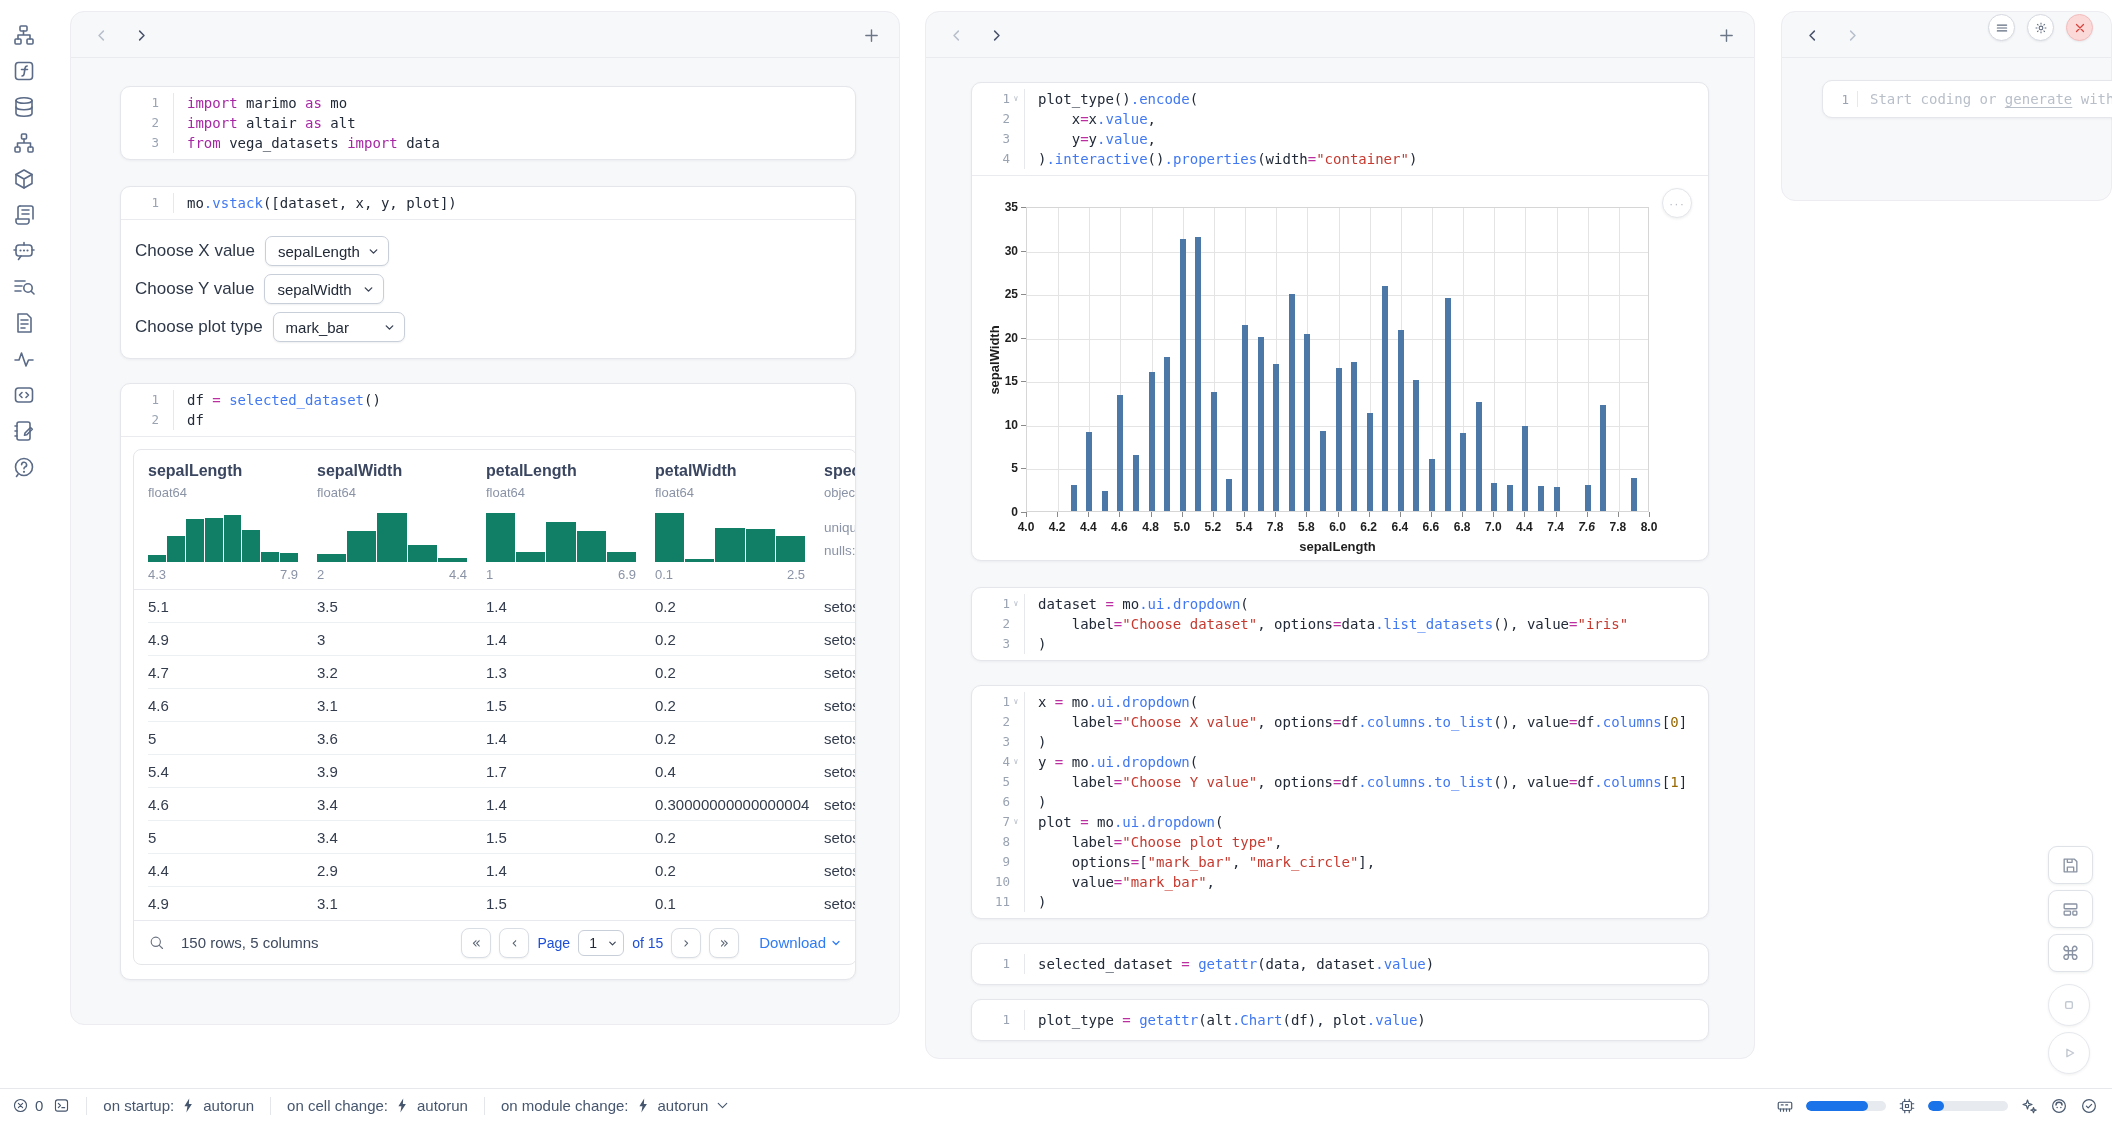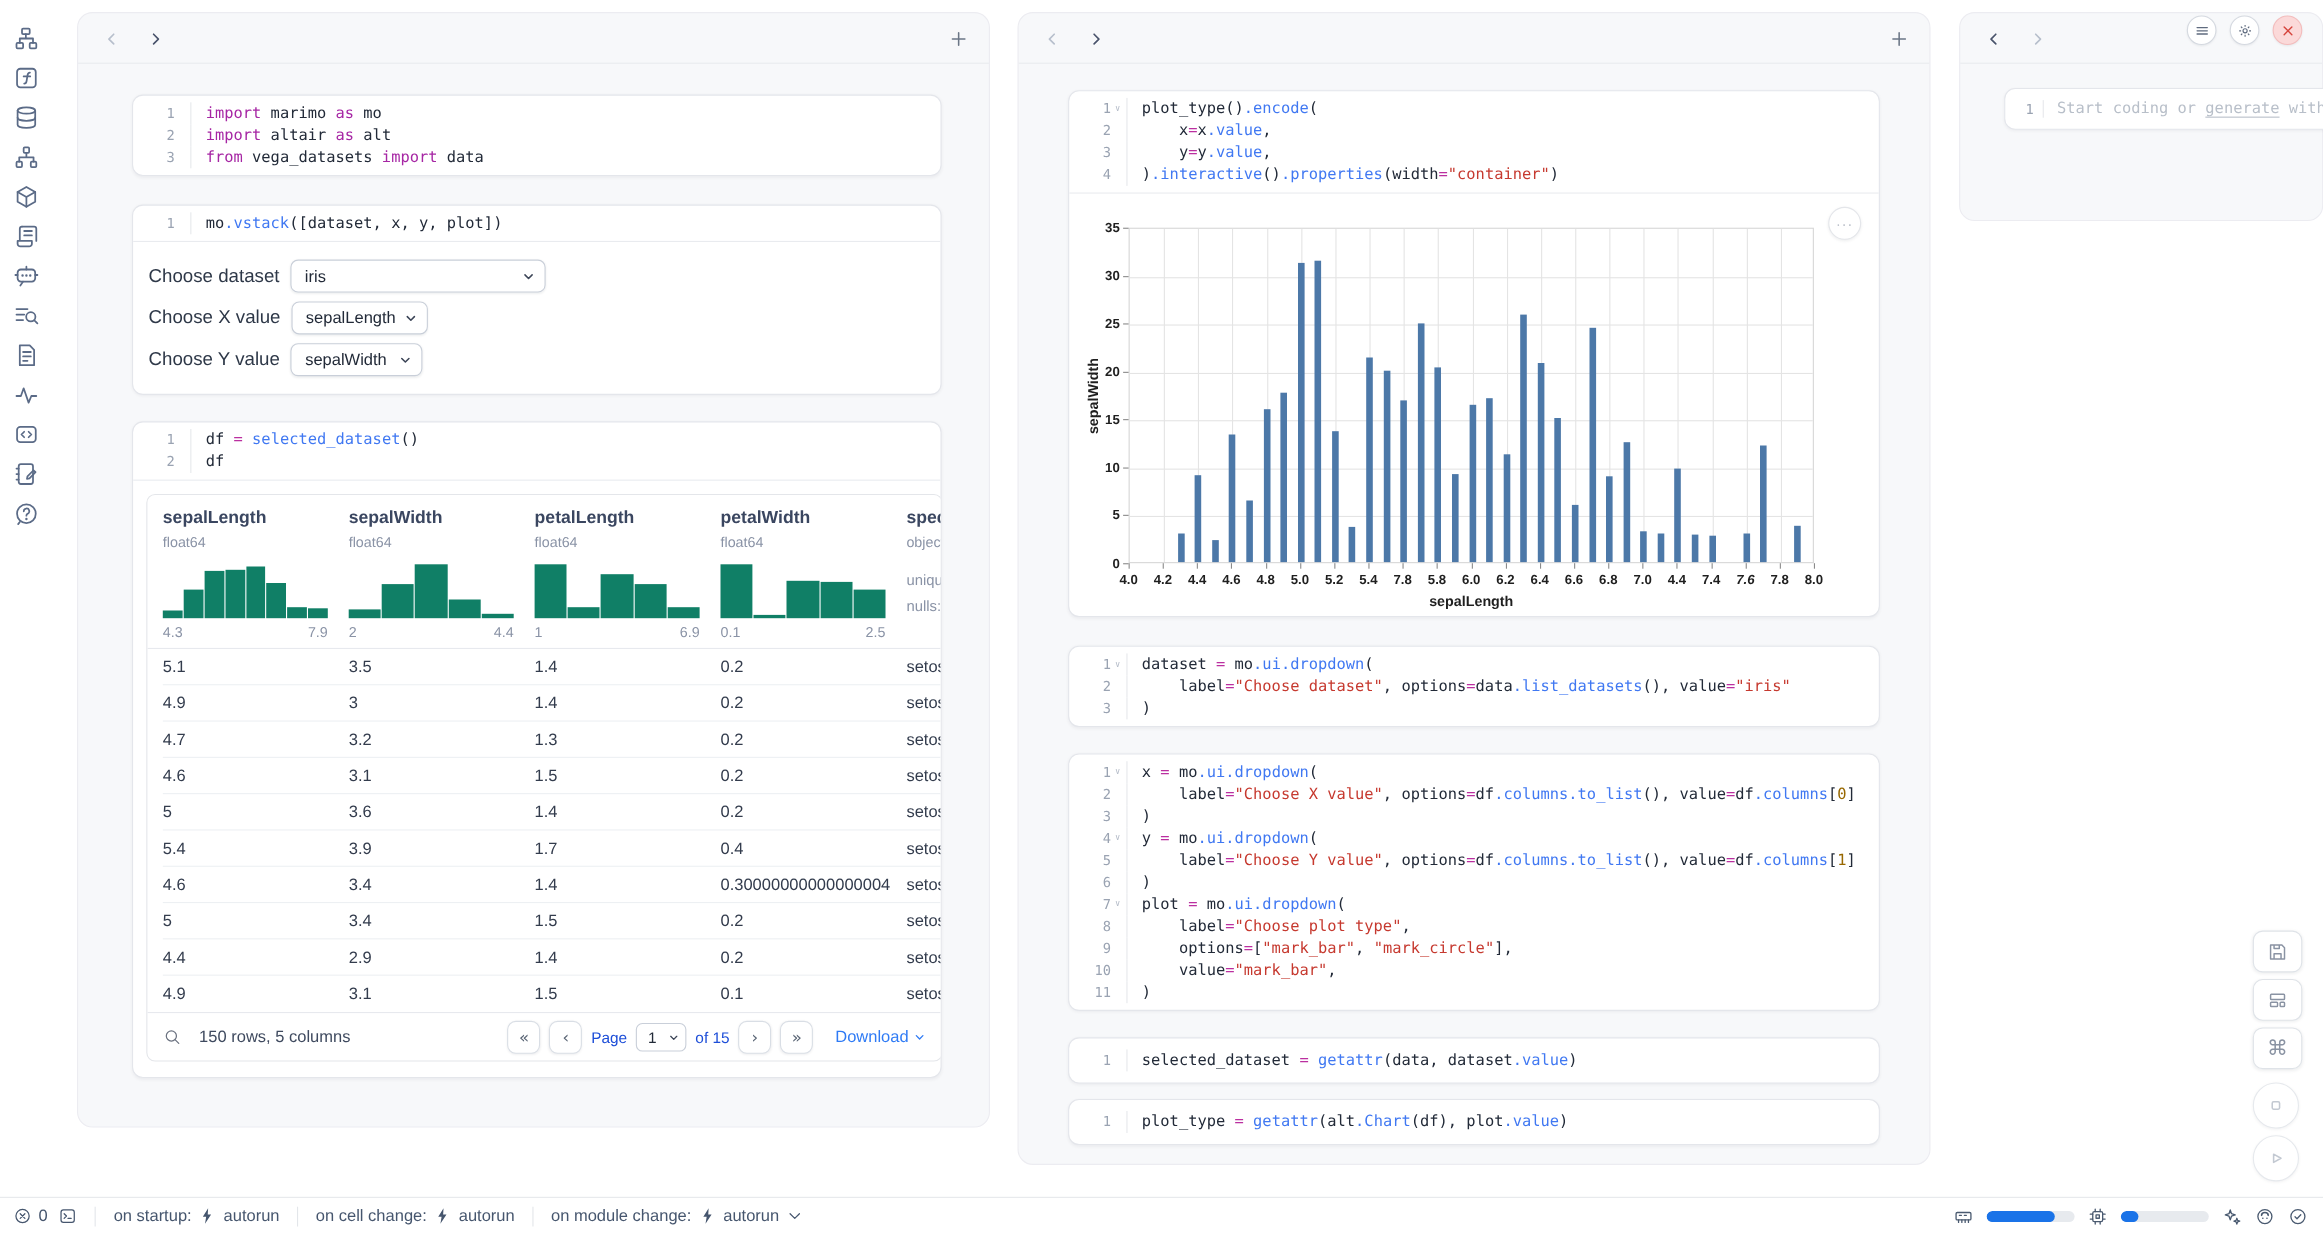--- a/index.html
+++ b/index.html
@@ -289,45 +289,45 @@
             <div class="codeline"><span class="ln">3</span><span class="lcode"><span class="tok-k">from</span><span class="tok-p"> vega_datasets </span><span class="tok-k">import</span><span class="tok-p"> data</span></span></div>
           </div>
         </div>
         <div class="cell" style="margin: 26px 0px 0px 49px; width: 736px;">
           <div class="code">
             <div class="codeline"><span class="ln">1</span><span class="lcode"><span class="tok-p">mo</span><span class="tok-f">.vstack</span><span class="tok-p">([dataset, x, y, plot])</span></span></div>
           </div>
           <div class="cell-divider"></div>
           <div class="controls">
             <div class="ctl-row">
-              <span class="ctl-label">Choose dataset</span>
-              <div class="select" style="width: 232px;">
-                <span>iris</span>
-                <span>
-                  <svg viewBox="0 0 24 24" fill="none" stroke="currentColor" stroke-width="2.6" stroke-linecap="round" stroke-linejoin="round" style="position:absolute;right:8px;top:8px;width:13px;height:13px;color:#3c4557">
-                    <polyline points="6 9 12 15 18 9"></polyline>
-                  </svg>
-                </span>
-              </div>
-            </div>
-            <div class="ctl-row">
               <span class="ctl-label">Choose X value</span>
               <div class="select" style="width: 124px;">
                 <span>sepalLength</span>
                 <span>
                   <svg viewBox="0 0 24 24" fill="none" stroke="currentColor" stroke-width="2.6" stroke-linecap="round" stroke-linejoin="round" style="position:absolute;right:8px;top:8px;width:13px;height:13px;color:#3c4557">
                     <polyline points="6 9 12 15 18 9"></polyline>
                   </svg>
                 </span>
               </div>
             </div>
             <div class="ctl-row">
               <span class="ctl-label">Choose Y value</span>
               <div class="select" style="width: 120px;">
                 <span>sepalWidth</span>
+                <span>
+                  <svg viewBox="0 0 24 24" fill="none" stroke="currentColor" stroke-width="2.6" stroke-linecap="round" stroke-linejoin="round" style="position:absolute;right:8px;top:8px;width:13px;height:13px;color:#3c4557">
+                    <polyline points="6 9 12 15 18 9"></polyline>
+                  </svg>
+                </span>
+              </div>
+            </div>
+            <div class="ctl-row">
+              <span class="ctl-label">Choose plot type</span>
+              <div class="select" style="width: 132px;">
+                <span>mark_bar</span>
                 <span>
                   <svg viewBox="0 0 24 24" fill="none" stroke="currentColor" stroke-width="2.6" stroke-linecap="round" stroke-linejoin="round" style="position:absolute;right:8px;top:8px;width:13px;height:13px;color:#3c4557">
                     <polyline points="6 9 12 15 18 9"></polyline>
                   </svg>
                 </span>
               </div>
             </div>
           </div>
         </div>
         <div class="cell" style="margin: 24px 0px 0px 49px; width: 736px;">

